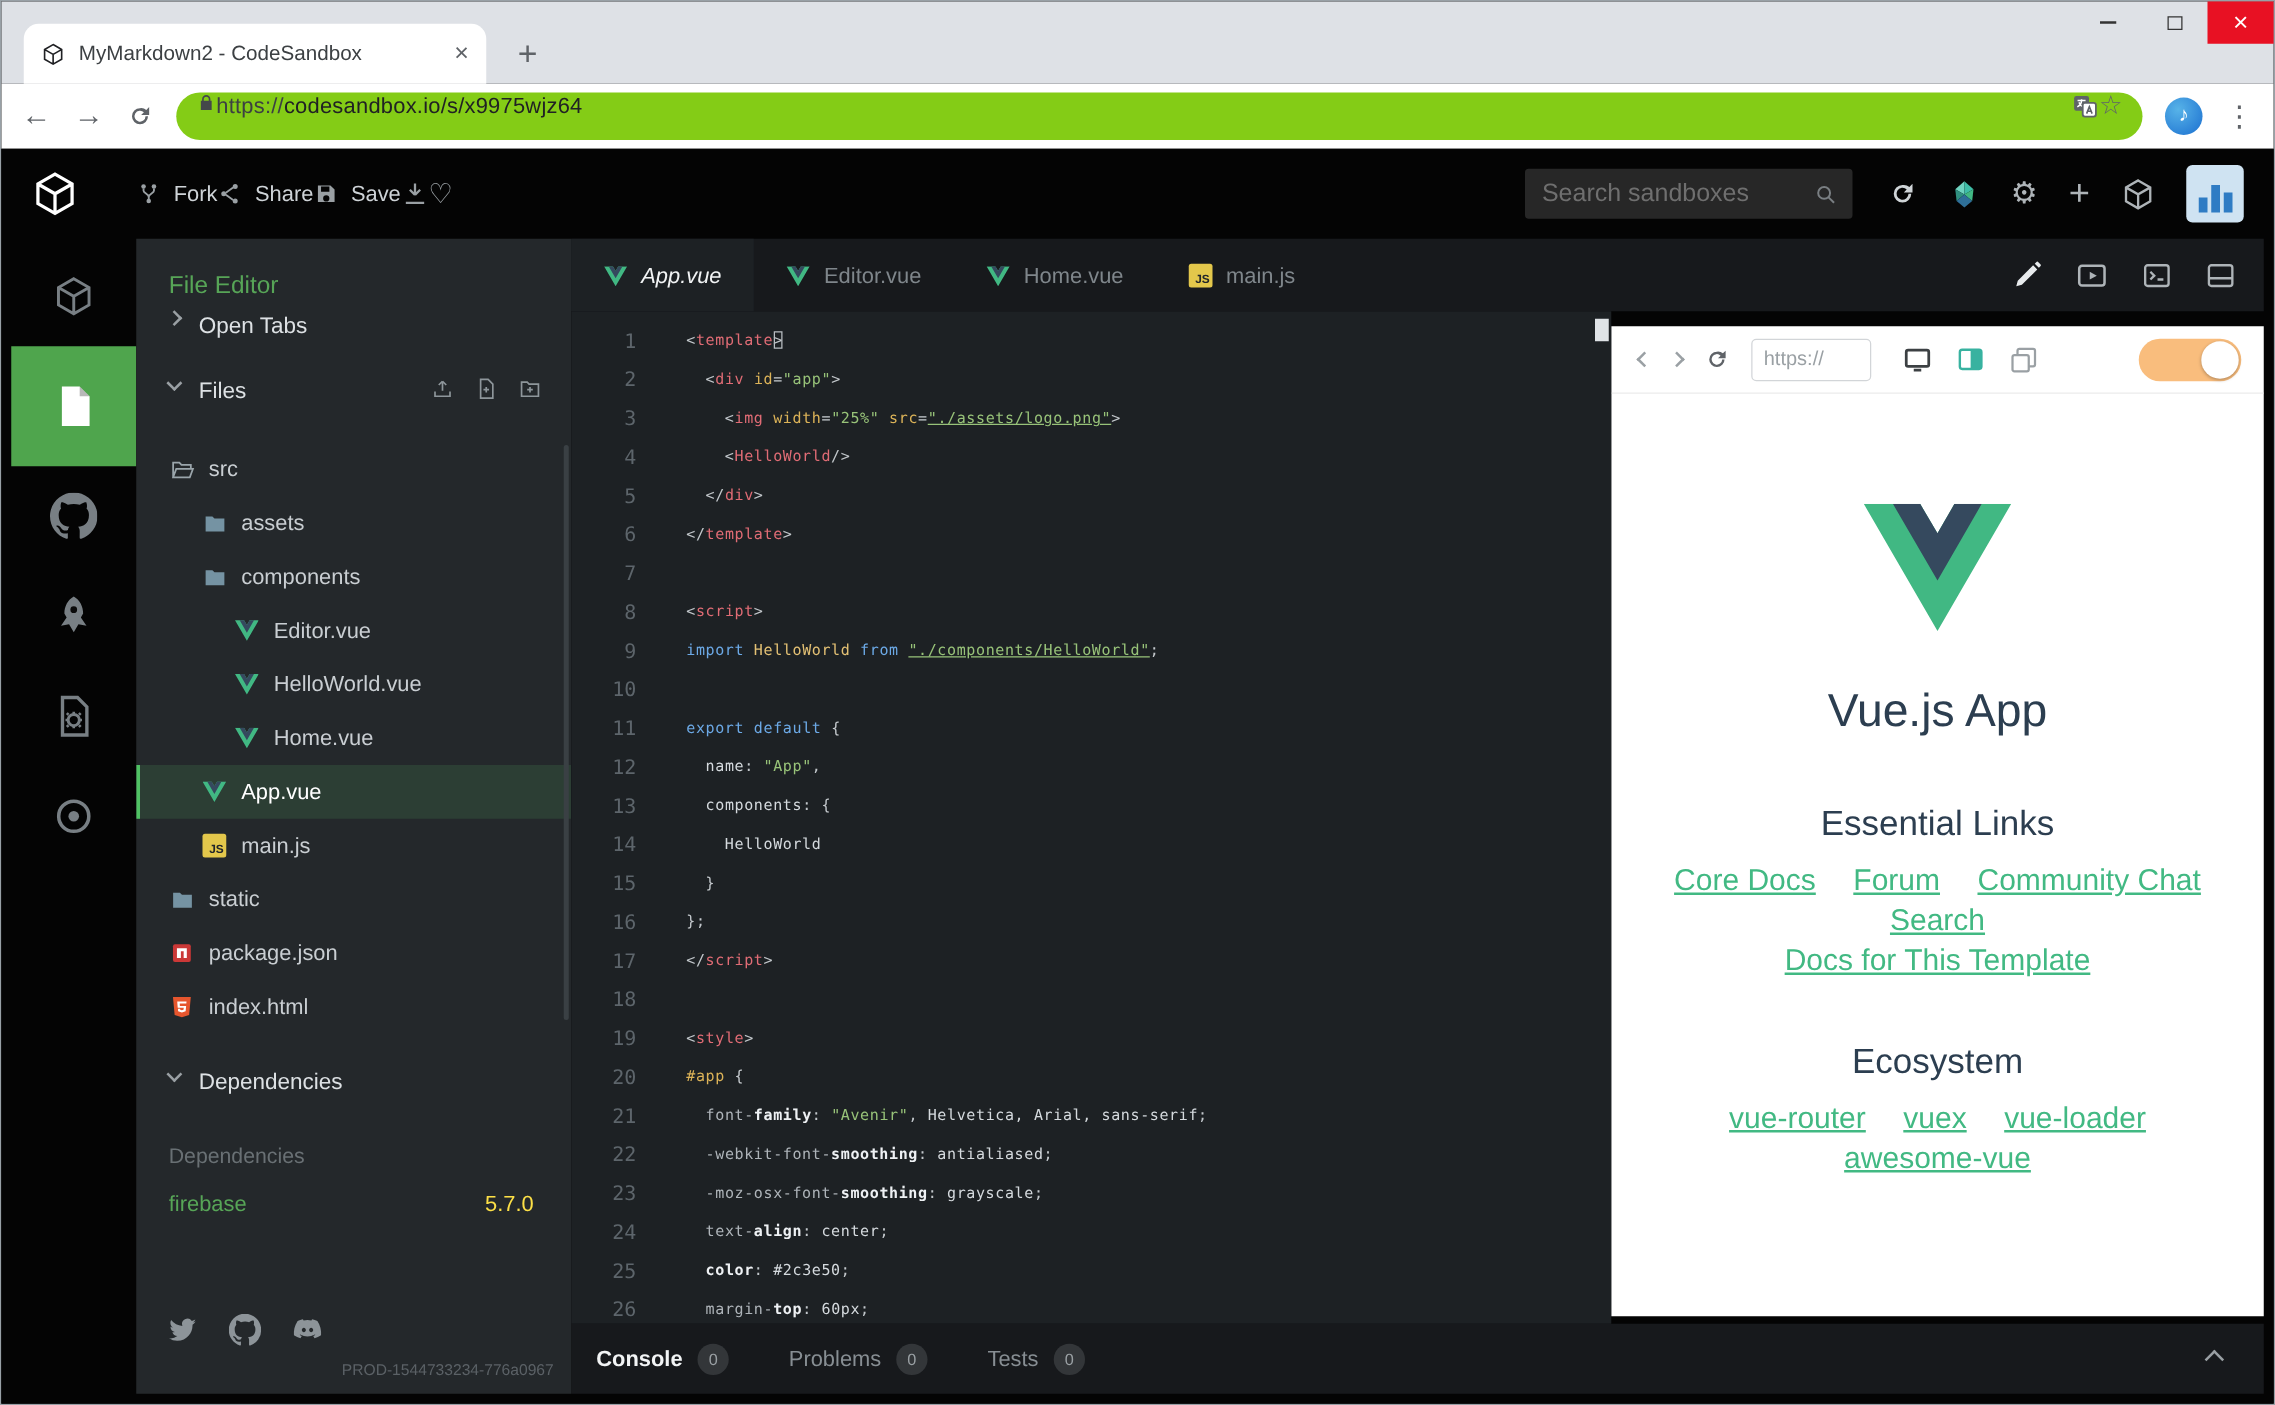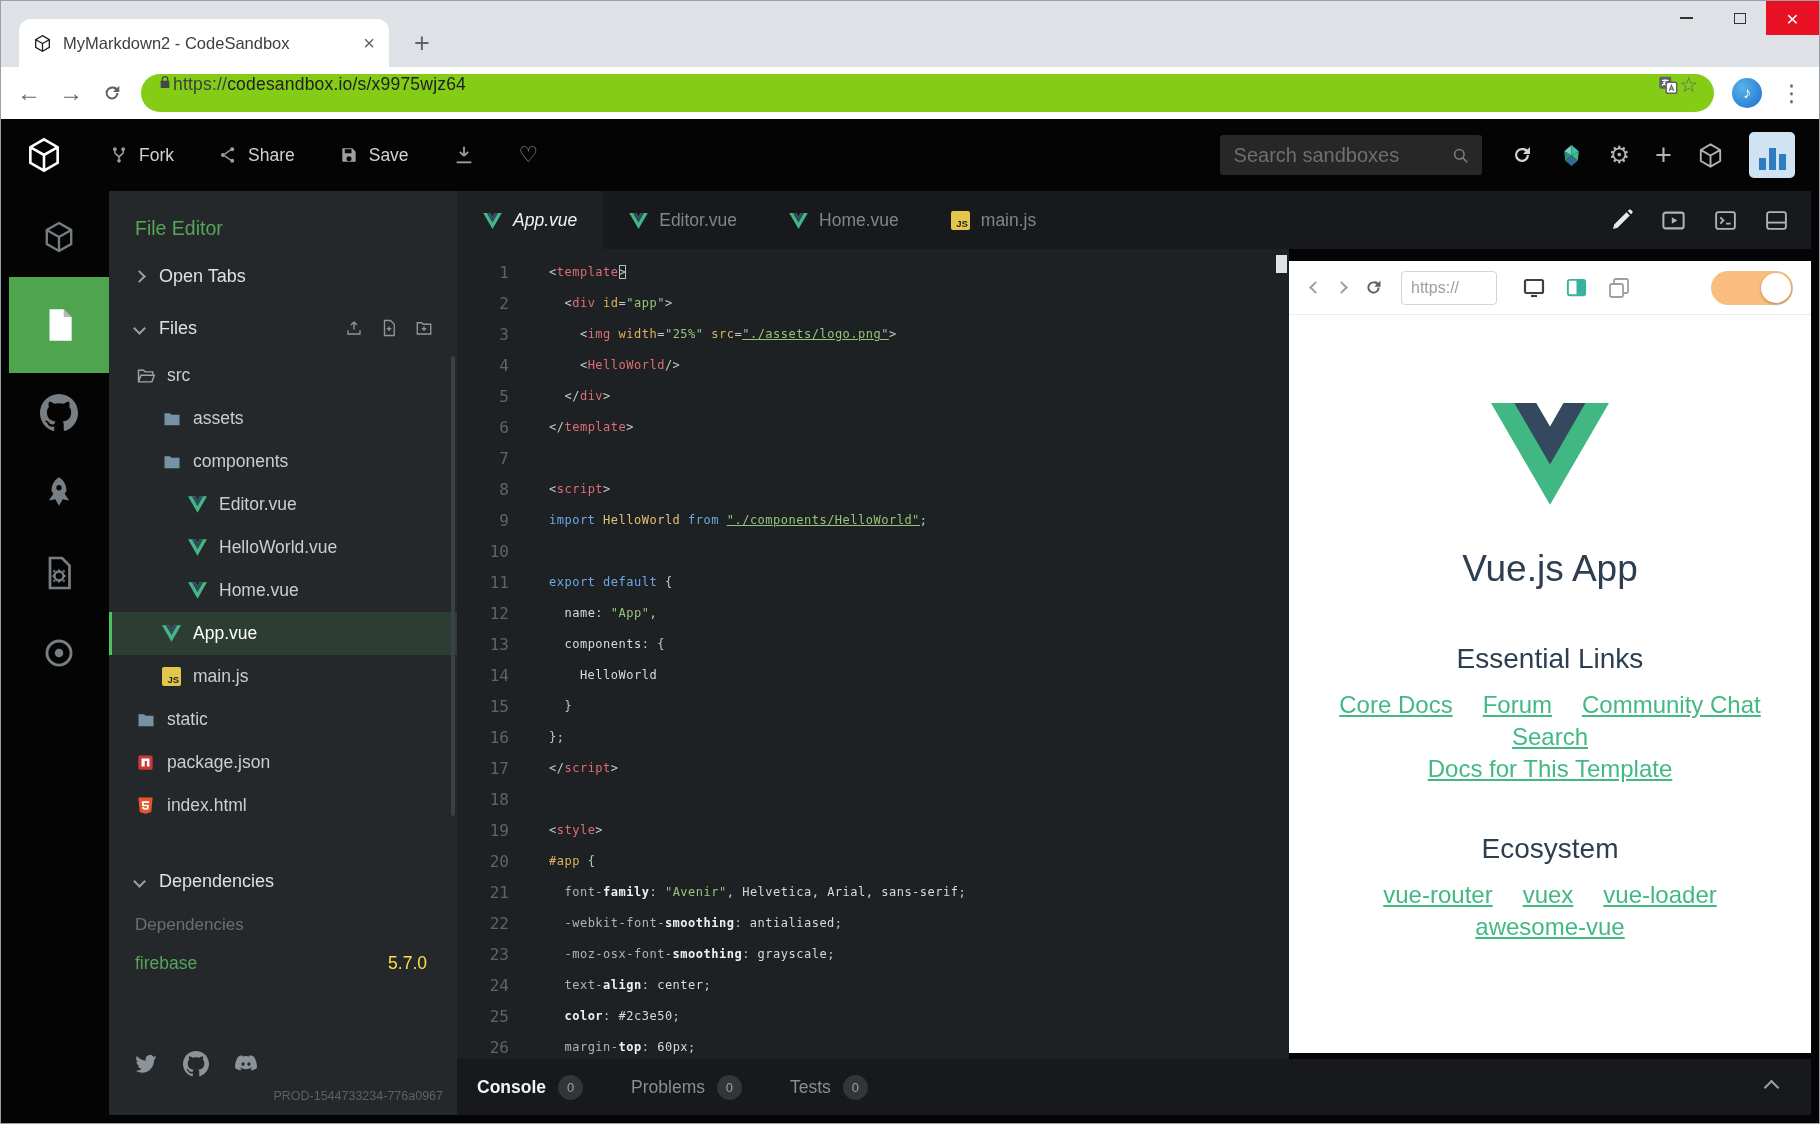--- a/index.html
+++ b/index.html
@@ -34,21 +34,21 @@
   .translateic{color:#5f6368}
   .staric{font-size:21px;color:#5f6368;line-height:1}
   .ext-icon{width:30px;height:30px;border-radius:50%;background:radial-gradient(circle at 35% 32%,#57b3e8,#1b6fd0);
     color:#fff;font-size:16px;display:flex;align-items:center;justify-content:center}
   .dots{font-size:23px;color:#5f6368;line-height:1}
 
   
   .app{flex:1;display:flex;flex-direction:column;background:#040404;min-height:0}
   .app-header{height:72px;flex:none;display:flex;align-items:center;padding:0 24px 0 24px}
   .logo{color:#fff;margin-right:46px}
-  .hmenu{display:flex;align-items:center;gap:44px}
+  .hmenu{display:flex;align-items:center;}
   .hitem{display:flex;align-items:center;gap:10px;color:#ced3d7;font-size:17.5px}
   .hitem svg{color:#9aa0a4}
   .hicon-only{color:#9aa0a4}
   .heart{font-size:22px;color:#9aa0a4;line-height:1}
   .hspacer{flex:1}
   .search-box{width:262px;height:40px;background:#272727;border-radius:3px;display:flex;align-items:center;
     padding:0 12px;margin-right:28px}
   .search-input{flex:1;background:transparent;border:none;outline:none;color:#c5c5c5;font-size:20px;font-family:inherit;min-width:0}
   .search-input::placeholder{color:#6f6f6f}
   .searchic{color:#7a7f83}
@@ -65,21 +65,21 @@
   .app-body{flex:1;display:flex;min-height:0;padding:0 8px 8px 8px}
 
   
   .rail{width:100px;flex:none;display:flex;flex-direction:column;align-items:stretch;padding-top:6px}
   .rail-item{width:100%;height:80px;display:flex;align-items:center;justify-content:center;color:#787f84}
   .rail-item.active{background:#4fa54d;color:#fff;height:96px}
 
   
   .explorer{width:348px;flex:none;background:#24282b;display:flex;flex-direction:column;position:relative;overflow:hidden}
   .exp-title{color:#57a557;font-size:19.5px;padding:26px 0 0 26px;flex:none}
-  .section-row{display:flex;align-items:center;gap:15px;padding-left:26px;height:52px;font-size:18px;color:#dde1e4;flex:none}
+  .section-row{display:flex;align-items:flex-start;gap:15px;padding-left:26px;height:52px;font-size:18px;color:#dde1e4;flex:none}
   .section-row.opentabs{margin-top:10px}
   .row-actions{margin-left:auto;margin-right:24px;display:flex;gap:17px;color:#8e969b}
   .tree{flex:none}
   .tree-row{height:43px;display:flex;align-items:center;gap:11px;font-size:17.5px;color:#c9ced2}
   .tree-row.selected{background:rgba(86,181,101,.16);border-left:3px solid #4fc163;color:#fff}
   .tree-icon{width:21px;height:21px;display:flex;align-items:center;justify-content:center;flex:none}
   .svg-folder{color:#7593a3}
   .svg-folder-open{color:#9aa5ab}
   .js-badge{width:19px;height:19px;background:#e3c74b;color:#22262a;font-size:9.5px;font-weight:bold;
     display:flex;align-items:flex-end;justify-content:flex-end;padding:0 2px 1px 0;border-radius:2px;font-family:"Liberation Sans",sans-serif}

